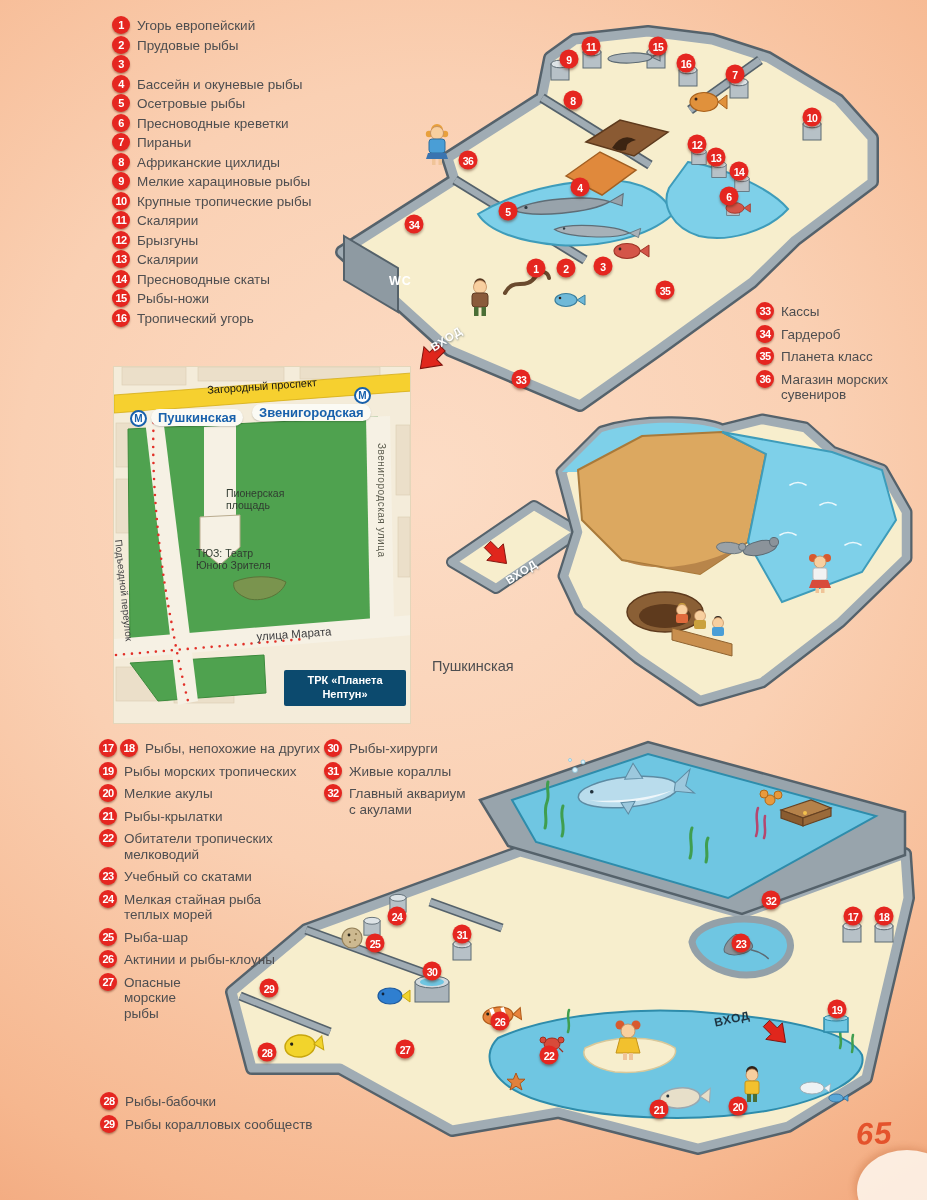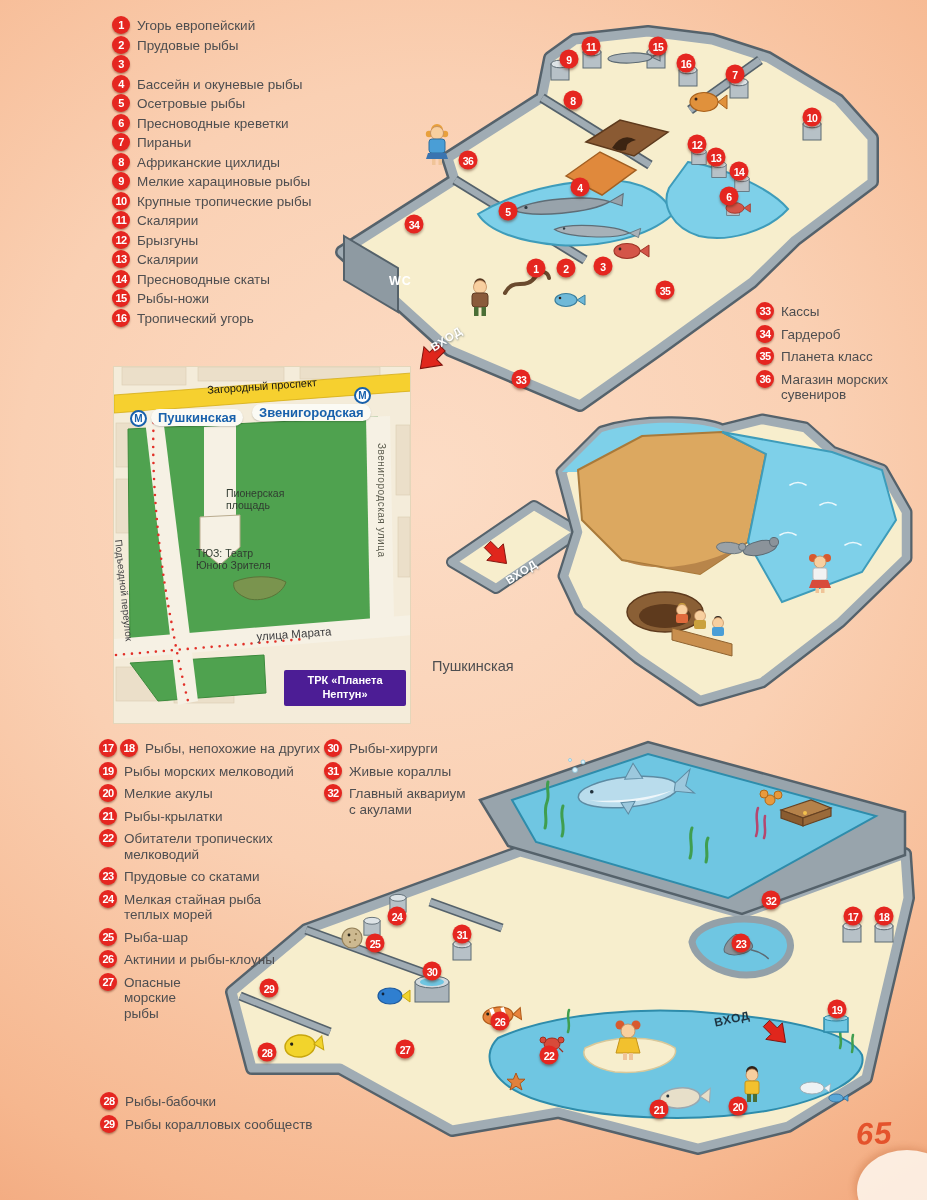--- a/index.html
+++ b/index.html
@@ -59,21 +59,21 @@
     padding:1px 7px; border-radius:9px; box-shadow:0 1px 1.5px rgba(0,0,0,.18);
   }
   #m-name-1 { left:37px; top:42px; }
   #m-name-2 { left:138px; top:37px; }
   .sm-square { left:112px; top:120px; width:84px; text-align:left; font-size:10.5px; color:#313c31; }
   .sm-theater { left:82px; top:180px; width:104px; font-size:10.5px; color:#313c31; }
   .sm-right { left:262px; top:76px; writing-mode:vertical-rl; font-size:10px; color:#5c5c4e; letter-spacing:.5px; }
   .sm-bottom { left:118px; top:261px; width:124px; text-align:center; font-size:11.5px; color:#3f3f41; transform:rotate(-4deg); }
   .sm-left { left:10px; top:172px; font-size:10px; color:#3f3f41; transform:rotate(84deg); transform-origin:0 0; white-space:nowrap; }
   .sm-trk {
-    left:170px; top:303px; width:122px; background:#4c1d95; color:#fff; font-weight:bold;
+    left:170px; top:303px; width:122px; background:#0c4a6e; color:#fff; font-weight:bold;
     font-size:11px; text-align:center; padding:4px 3px; line-height:1.25; border-radius:2px;
   }
 
   .corner-curl {
     position:absolute; right:-30px; bottom:-30px; width:100px; height:80px; background:#fdf4ea;
     border-radius:50%; opacity:.9; z-index:5; box-shadow:-3px -3px 7px rgba(180,90,40,.3);
   }
 </style>
 </head>
 <body>
@@ -591,21 +591,21 @@
         <span class="badges">
           <span class="badge">17</span>
           <span class="badge">18</span>
         </span>
         <span class="lbl">Рыбы, непохожие на других</span>
       </div>
       <div class="legend-item">
         <span class="badges">
           <span class="badge">19</span>
         </span>
-        <span class="lbl">Рыбы морских мелководий</span>
+        <span class="lbl">Рыбы морских тропических</span>
       </div>
       <div class="legend-item">
         <span class="badges">
           <span class="badge">20</span>
         </span>
         <span class="lbl">Мелкие акулы</span>
       </div>
       <div class="legend-item">
         <span class="badges">
           <span class="badge">21</span>
@@ -616,21 +616,21 @@
         <span class="badges">
           <span class="badge">22</span>
         </span>
         <span class="lbl">Обитатели тропических
 мелководий</span>
       </div>
       <div class="legend-item">
         <span class="badges">
           <span class="badge">23</span>
         </span>
-        <span class="lbl">Прудовые со скатами</span>
+        <span class="lbl">Учебный со скатами</span>
       </div>
       <div class="legend-item">
         <span class="badges">
           <span class="badge">24</span>
         </span>
         <span class="lbl">Мелкая стайная рыба
 теплых морей</span>
       </div>
       <div class="legend-item">
         <span class="badges">

